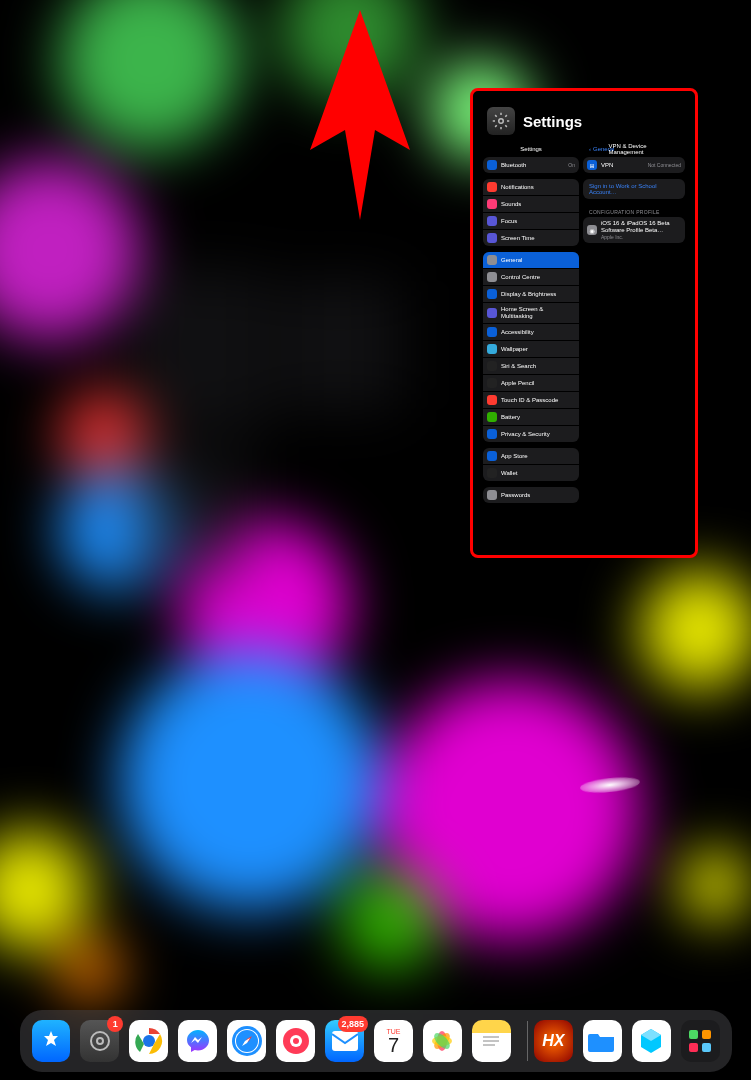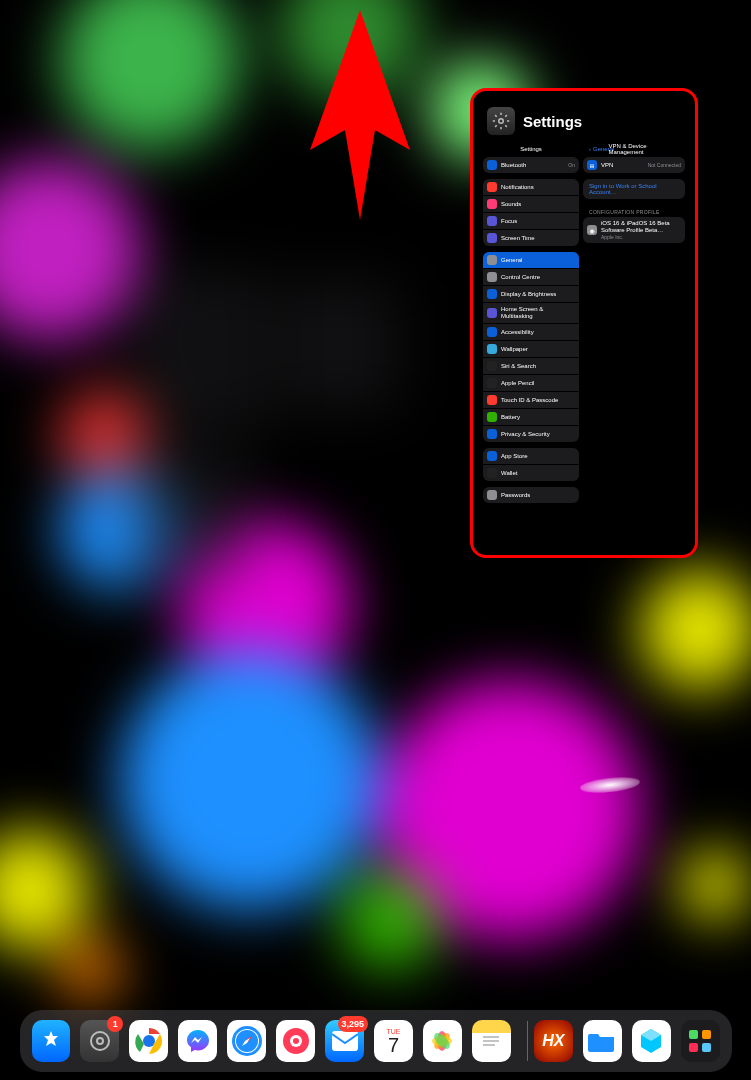--- a/index.html
+++ b/index.html
@@ -19,21 +19,21 @@
 .b11{width:120px;height:120px;background:#e6e600;left:640px;top:570px}
 .b12{width:100px;height:100px;background:#30b000;left:340px;top:870px}
 .b13{width:60px;height:60px;background:#ff8000;left:60px;top:940px}
 .b14{width:70px;height:70px;background:#e6e600;left:680px;top:850px}
 .apptile{position:absolute;background:rgba(30,30,32,.55);border-radius:14px}
 .t1{left:130px;top:270px;width:140px;height:160px}
 .t2{left:280px;top:280px;width:120px;height:130px}
 .t3{left:130px;top:450px;width:120px;height:130px}
 .arrow{position:absolute;left:300px;top:10px;z-index:5}
 .arrow svg{width:120px;height:210px}
-.settings-card{position:absolute;left:470px;top:88px;width:228px;height:470px;border:3px solid red;border-radius:16px;background:#000;z-index:6;overflow:hidden}
+.settings-card{position:absolute;left:470px;top:88px;width:228px;height:470px;border:3px solid red;border-radius:8px;background:#000;z-index:6;overflow:hidden}
 .card-inner{position:absolute;inset:6px;border-radius:10px;overflow:hidden}
 .card-head{display:flex;align-items:center;padding:10px 8px 6px}
 .gear{width:28px;height:28px;border-radius:6px;background:linear-gradient(#444,#222);display:flex;align-items:center;justify-content:center;color:#ccc;font-size:16px}
 .card-title{color:#fff;font-weight:700;font-size:15px;margin-left:8px}
 .panes{display:flex;gap:4px;padding:0 4px}
 .pane-l{width:96px}
 .pane-r{flex:1}
 .tabhdr{height:16px;display:flex;align-items:center;padding:0 6px}
 .pane-l .tabhdr{color:#fff;font-size:6px;justify-content:center}
 .pane-r .tabhdr{color:#fff;font-size:6px;position:relative}
@@ -286,21 +286,21 @@
         <circle cx="15" cy="15" r="13" fill="#ff3b57"></circle>
         <circle cx="15" cy="15" r="6" fill="#fff"></circle>
         <circle cx="15" cy="15" r="3" fill="#ff3b57"></circle>
       </svg>
     </div>
   <div class="dicon mail">
     <svg width="26" height="20" viewBox="0 0 26 20">
         <rect width="26" height="20" rx="3" fill="#fff"></rect>
         <path d="M0 3l13 9L26 3" stroke="#1e90ff" stroke-width="2" fill="none"></path>
       </svg>
-    <div class="badge">3,295</div>
+    <div class="badge">2,885</div>
   </div>
   <div class="dicon cal">
     <div class="dow">TUE</div>
     <div class="dnum">7</div>
   </div>
   <div class="dicon photos">
       <svg width="30" height="30" viewBox="0 0 30 30">
         <g transform="translate(15,15)">
           <ellipse rx="5" ry="10" fill="#ff2d55" opacity=".7"></ellipse>
           <ellipse rx="5" ry="10" fill="#ff9500" opacity=".7" transform="rotate(45)"></ellipse>

